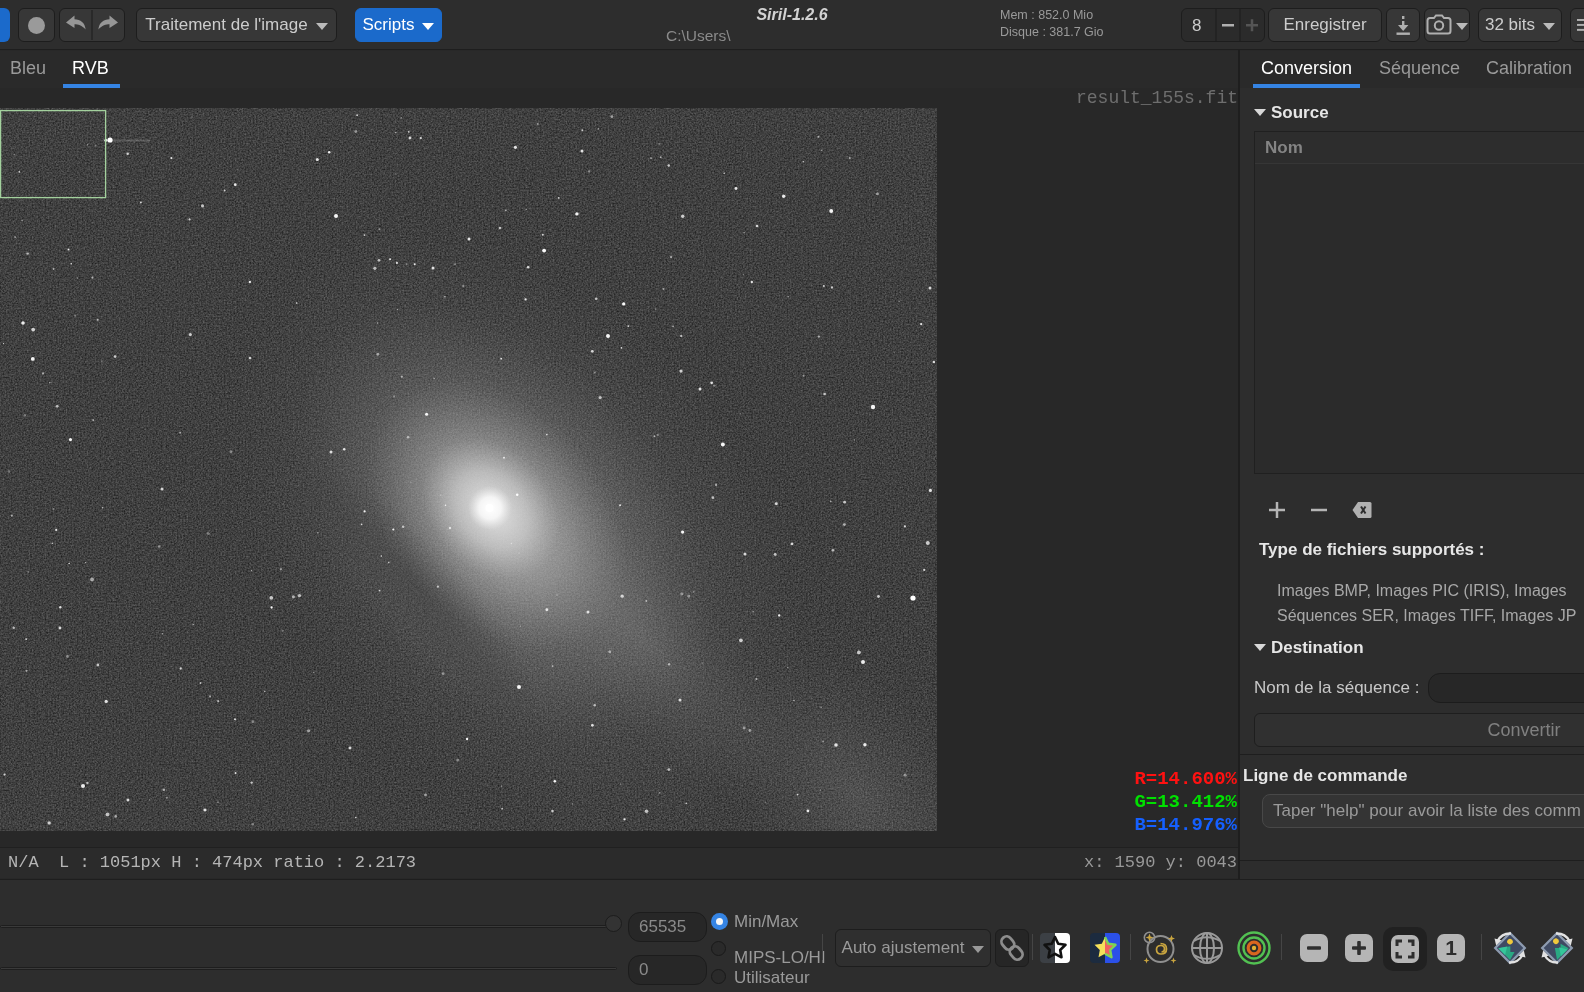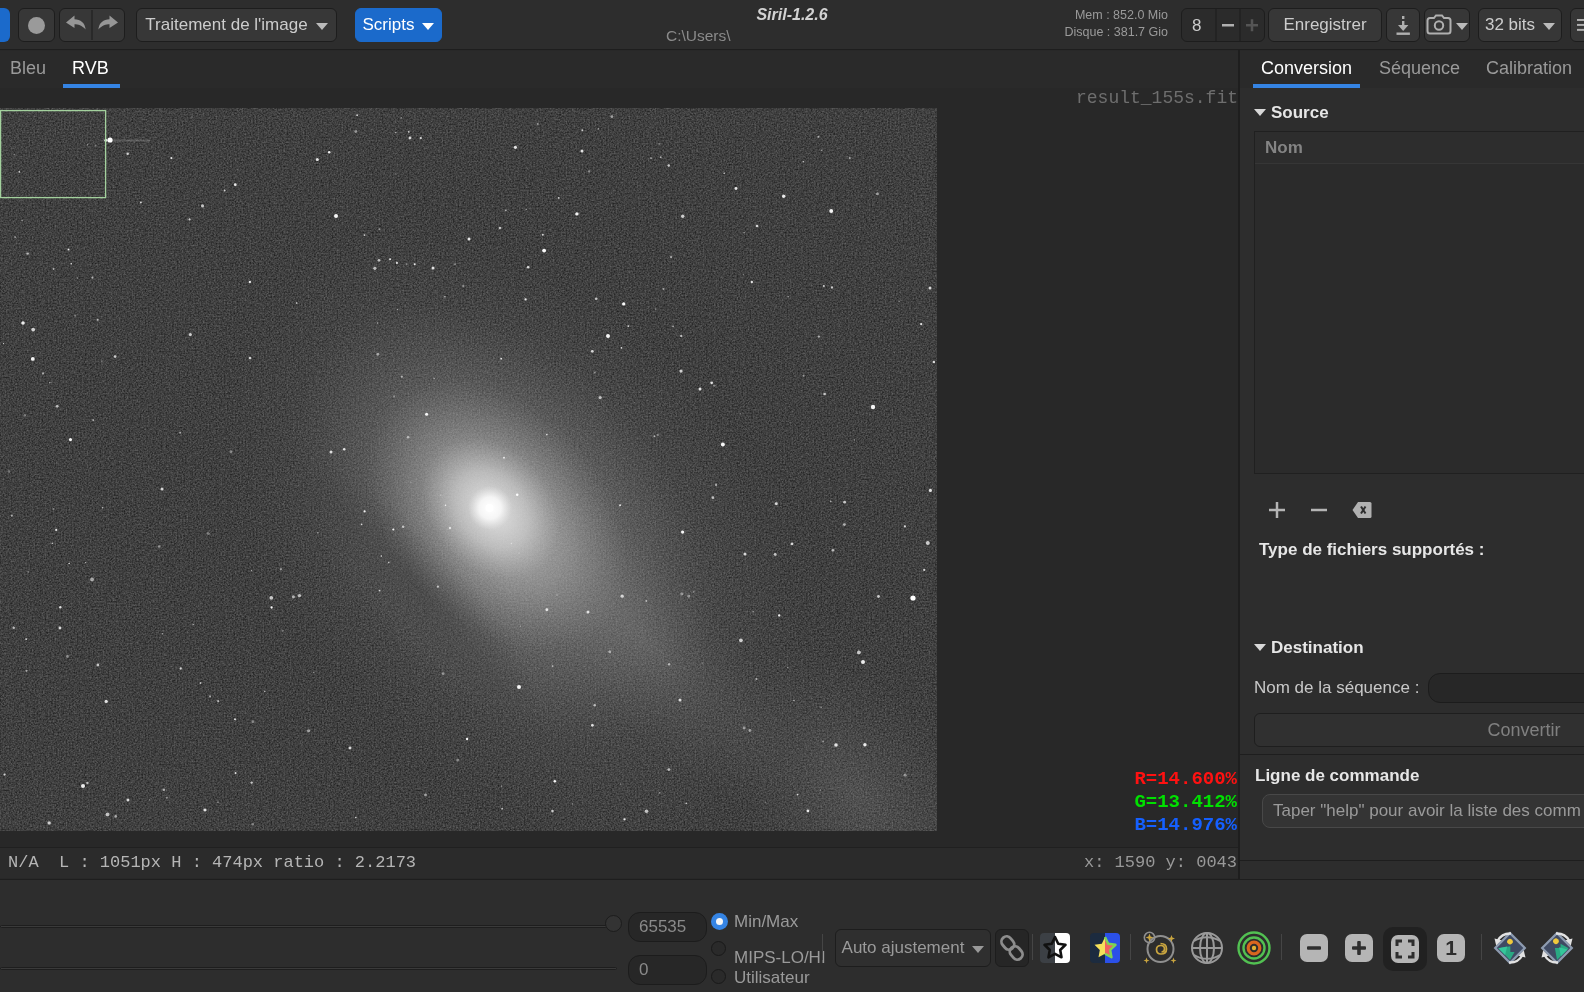--- a/index.html
+++ b/index.html
@@ -12,21 +12,21 @@
 .tbtn { position:absolute; top:8px; height:34px; white-space:nowrap; background:#373737;
   border:1px solid #1d1d1d; border-radius:6px; color:#cccccc; font-size:17px;
   display:flex; align-items:center; justify-content:center; }
 .caret { display:inline-block; width:0; height:0; border-left:6px solid transparent;
   border-right:6px solid transparent; border-top:7px solid #bbb; margin-left:8px; margin-top:3px;}
 #bluesliver { position:absolute; left:0; top:8px; width:10px; height:34px;
   background:#1b6acb; border-radius:0 6px 6px 0; }
 #titletxt { position:absolute; left:700px; top:6px; width:184px; text-align:center;
   color:#d2d2d2; font-size:16px; font-weight:bold;font-style:italic; }
 #cpath { position:absolute; left:666px; top:27px; color:#8a8a8a; font-size:15.5px; }
-#meminfo { position:absolute; left:1000px; top:7px; width:168px; text-align:right;
+#meminfo { position:absolute; left:1000px; top:7px; width:168px; 
   color:#9a9a9a; font-size:12.5px; line-height:17px; }
 #spinner { position:absolute; left:1181px; top:8px; width:84px; height:34px;
   background:#2b2b2b; border:1px solid #1d1d1d; border-radius:6px; color:#ccc;
   font-size:19px; }
 
 #tabstrip { position:absolute; left:0; top:51px; width:1238px; height:37px; background:#2a2a2a; }
 #rtabstrip { position:absolute; left:1240px; top:51px; width:344px; height:37px; background:#2a2a2a; }
 .tab { position:absolute; top:0; height:37px; line-height:34px; font-size:18px; color:#9a9a9a; }
 .tab.sel { color:#ffffff; }
 .tabul { position:absolute; height:4px; background:#3584e4; top:33px; }
@@ -511,26 +511,27 @@
       <rect x="1" y="7.75" width="16" height="2.5" fill="#b5b5b5"></rect>
     </svg>
   <svg class="abs" style="left:70px; top:413px;" width="18" height="18" viewBox="0 0 18 18">
       <rect x="1" y="7.75" width="16" height="2.5" fill="#b5b5b5"></rect>
     </svg>
   <svg class="abs" style="left:112px; top:412px;" width="20" height="20" viewBox="0 0 20 20">
       <path d="M6 2 L18 2 Q19.5 2 19.5 3.5 L19.5 16.5 Q19.5 18 18 18 L6 18 L0.5 10 Z" fill="#b0b0b0"></path>
       <path d="M9 6.5 L13.5 13.5 M13.5 6.5 L9 13.5" stroke="#2d2d2d" stroke-width="2"></path>
     </svg>
   <div class="abs hdr" style="left:19px; top:452px;">Type de fichiers supportés :</div>
+  <div class="abs" style="left:37px; top:490px; color:#a8a8a8; font-size:16px; line-height:25px; white-space:nowrap;">Images BMP, Images PIC (IRIS), Images<br>Séquences SER, Images TIFF, Images JP</div>
   <div class="abs hdr" style="left:14px; top:550px;"><span class="tri"></span>Destination</div>
   <div class="abs" style="left:14px; top:590px; color:#c8c8c8; font-size:17px;">Nom de la séquence :</div>
   <div class="entry" style="left:188px; top:585px; width:200px; height:30px;"></div>
   <div class="abs" style="left:14px; top:625px; width:540px; height:34px; background:#303030; border:1px solid #1e1e1e; border-radius:6px; color:#808080; font-size:18px; text-align:center; line-height:32px;">Convertir</div>
   <div class="abs" style="left:0; top:666px; width:344px; height:1px; background:#1e1e1e;"></div>
-  <div class="abs hdr" style="left:15px; top:678px;">Ligne de commande</div>
+  <div class="abs hdr" style="left:3px; top:678px;">Ligne de commande</div>
   <div class="abs" style="left:22px; top:706px; width:560px; height:34px; background:#343434; border:1px solid #484848; border-radius:8px; color:#9a9a9a; font-size:17px; line-height:32px; padding-left:10px;">Taper "help" pour avoir la liste des comm</div>
   <div class="abs" style="left:0; top:772px; width:344px; height:1px; background:#1e1e1e;"></div>
 </div>
 
 <div id="bottombar"></div>
 <div class="abs" style="left:0; top:925px; width:607px; height:3px; background:#3a3a3a; border:1px solid #1e1e1e; border-radius:2.5px;"></div>
 <div class="abs" style="left:605px; top:915px; width:17px; height:17px; border:1.5px solid #1c1c1c; border-radius:50%; background:#333333;"></div>
 <div class="entry" style="left:628px; top:912px; width:79px; height:30px; line-height:28px; padding-left:10px;">65535</div>
 <div class="radio on" style="left:711px; top:913px;"></div>
 <div class="rlabel" style="left:734px; top:912px;">Min/Max</div>

